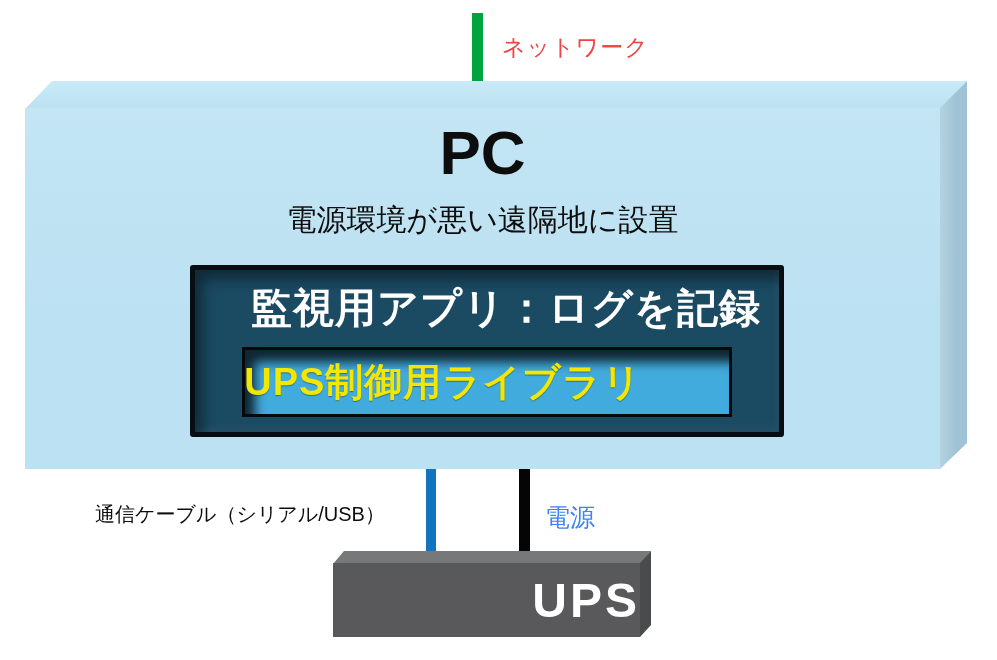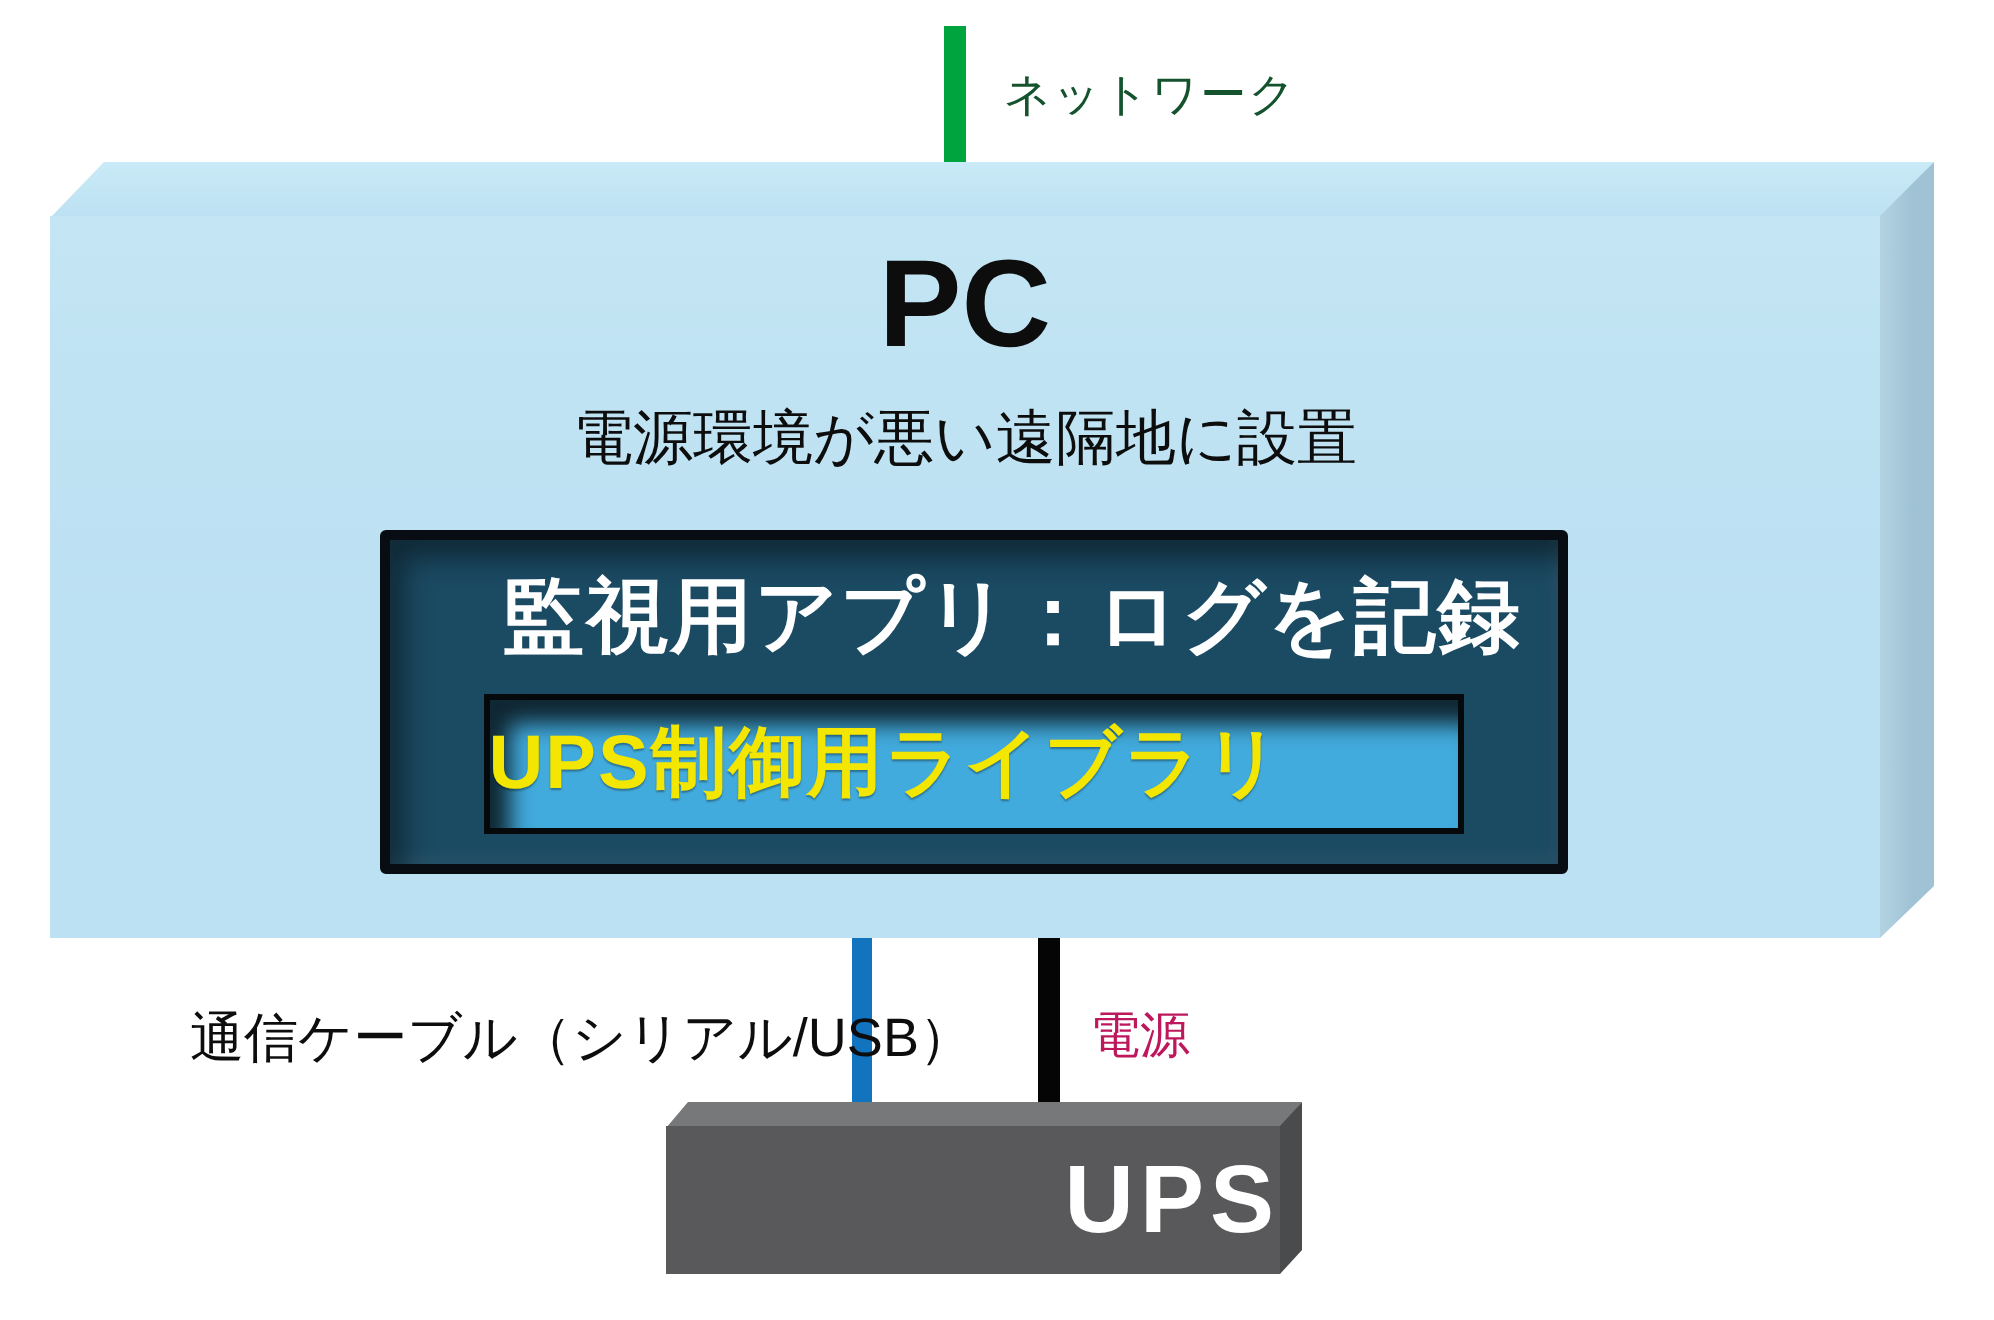--- a/index.html
+++ b/index.html
@@ -7,21 +7,21 @@
     position:relative;
     width:997px;height:660px;
     background:#ffffff;
     font-family:"Liberation Sans","DejaVu Sans",sans-serif;
     overflow:hidden;
   }
   .abs{position:absolute;}
 
   
   #network-line{left:472px;top:13px;width:11px;height:69px;background:var(--network-line);}
-  #network-label{left:502px;top:32px;font-size:23px;font-weight:500;color:#14532d;letter-spacing:1px;}
+  #network-label{left:502px;top:32px;font-size:23px;font-weight:500;color:#ef4444;letter-spacing:1px;}
 
   
   #pc-top{
     left:25px;top:81px;width:942px;height:28px;
     background:linear-gradient(180deg,var(--pc-top) 0%, var(--pc-front) 100%);
     clip-path:polygon(0 100%, 27px 0, 100% 0, calc(100% - 27px) 100%);
   }
   #pc-front{
     left:25px;top:108px;width:915px;height:361px;
     background:linear-gradient(180deg,var(--pc-front-light) 0%, var(--pc-front) 55%, var(--pc-front) 100%);
@@ -65,22 +65,22 @@
   #library-label{
     left:242px;top:358px;width:402px;
     text-align:center;font-size:38px;font-weight:bold;color:var(--library-text);
     line-height:48px;letter-spacing:1px;
     text-shadow:0 1px 1px rgba(0,0,0,0.35);
   }
 
   
   #comm-line{left:426px;top:469px;width:10px;height:90px;background:var(--comm-line);}
   #power-line{left:519px;top:469px;width:11px;height:89px;background:var(--power-line);}
-  #comm-label{left:95px;top:501px;font-size:27px;font-weight:500;color:#0d0d0d;}
-  #power-label{left:545px;top:501px;font-size:25px;font-weight:500;color:#be185d;}
+  #comm-label{left:95px;top:501px;font-size:20px;font-weight:500;color:#0d0d0d;}
+  #power-label{left:545px;top:501px;font-size:25px;font-weight:500;color:#3b82f6;}
 
   
   #ups-top{
     left:333px;top:551px;width:318px;height:13px;
     background:var(--ups-top);
     clip-path:polygon(0 100%, 11px 0, 100% 0, calc(100% - 11px) 100%);
   }
   #ups-front{
     left:333px;top:563px;width:307px;height:74px;
     background:var(--ups-front);

